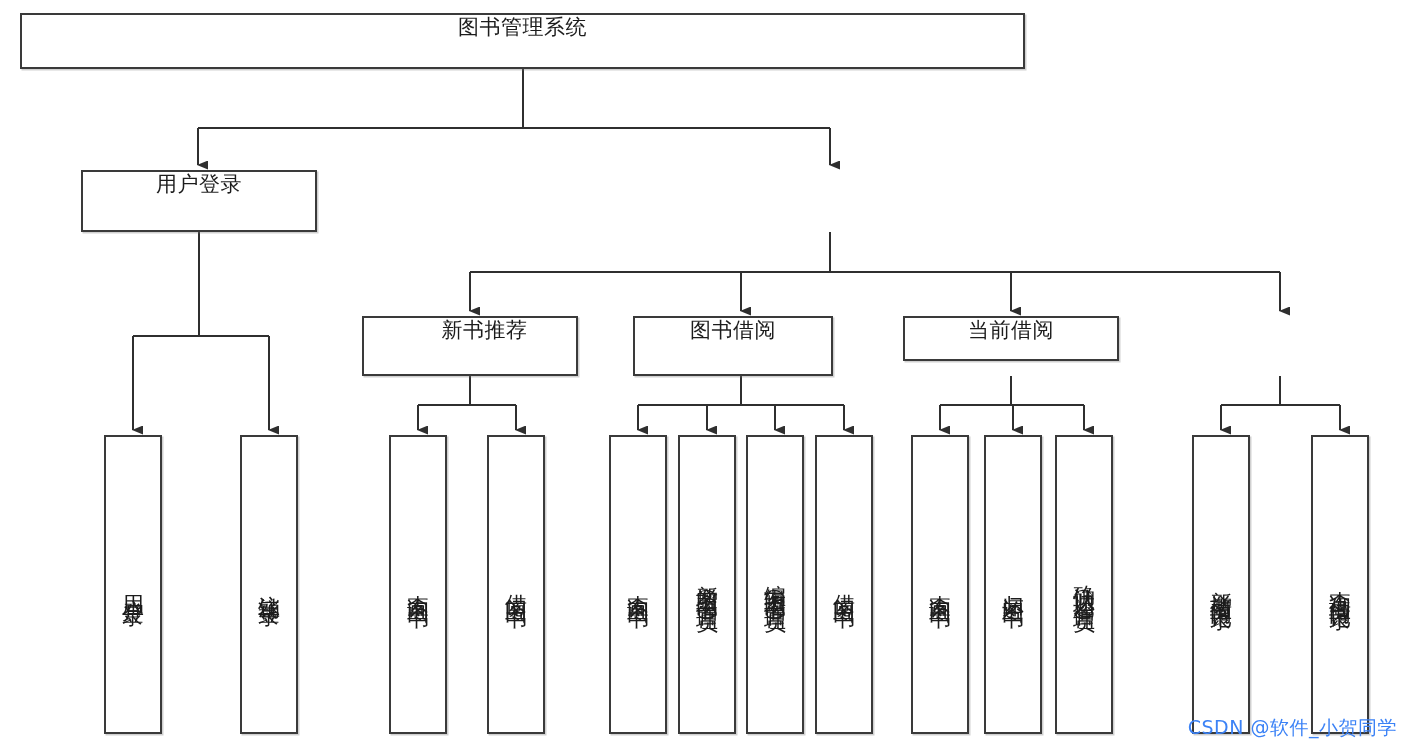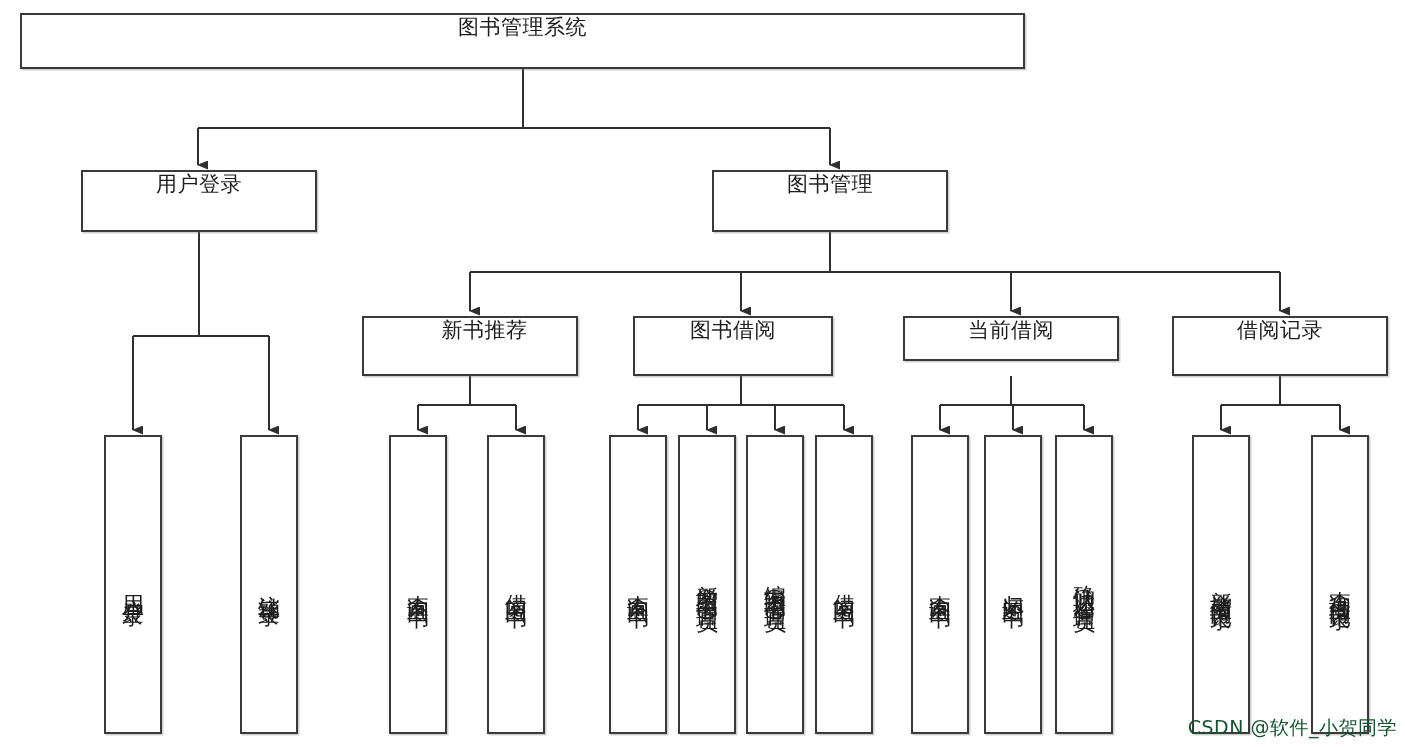--- a/index.html
+++ b/index.html
@@ -54,21 +54,21 @@
     white-space: nowrap;
     letter-spacing: 4px;
     font-size: 22px;
     line-height: 1;
   }
   #watermark {
     position: absolute;
     right: 8px;
     bottom: 6px;
     font-size: 19px;
-    color: #14532d;
+    color: #3b82f6;
     letter-spacing: 0.5px;
     white-space: nowrap;
     pointer-events: none;
   }
 </style>
 </head>
 <body>
 
 <div id="diagram-root">
 
@@ -137,36 +137,30 @@
     </g>
   </svg>
 
   <div class="node-box" style="left:20px; top:13px; width:1005px; height:56px;">
     <span class="node-label">图书管理系统</span>
   </div>
 
   <div class="node-box" style="left:81px; top:170px; width:236px; height:62px;">
     <span class="node-label">用户登录</span>
   </div>
-  <div class="node-box" style="left:712px; top:170px; width:236px; height:62px;">
-    <span class="node-label">图书管理</span>
-  </div>
 
   <div class="node-box" style="left:362px; top:316px; width:216px; height:60px;padding-left:29px;">
     <span class="node-label">新书推荐</span>
   </div>
   <div class="node-box" style="left:633px; top:316px; width:200px; height:60px;">
     <span class="node-label">图书借阅</span>
   </div>
   <div class="node-box" style="left:903px; top:316px; width:216px; height:45px;">
     <span class="node-label">当前借阅</span>
   </div>
-  <div class="node-box" style="left:1172px; top:316px; width:216px; height:60px;">
-    <span class="node-label">借阅记录</span>
-  </div>
 
   <div class="node-box leaf" style="left:104px; top:435px; width:58px; height:299px;">
     <span class="node-label">用户登录</span>
   </div>
   <div class="node-box leaf" style="left:240px; top:435px; width:58px; height:299px;">
     <span class="node-label">注销登录</span>
   </div>
 
   <div class="node-box leaf" style="left:389px; top:435px; width:58px; height:299px;">
     <span class="node-label">查询图书</span>

